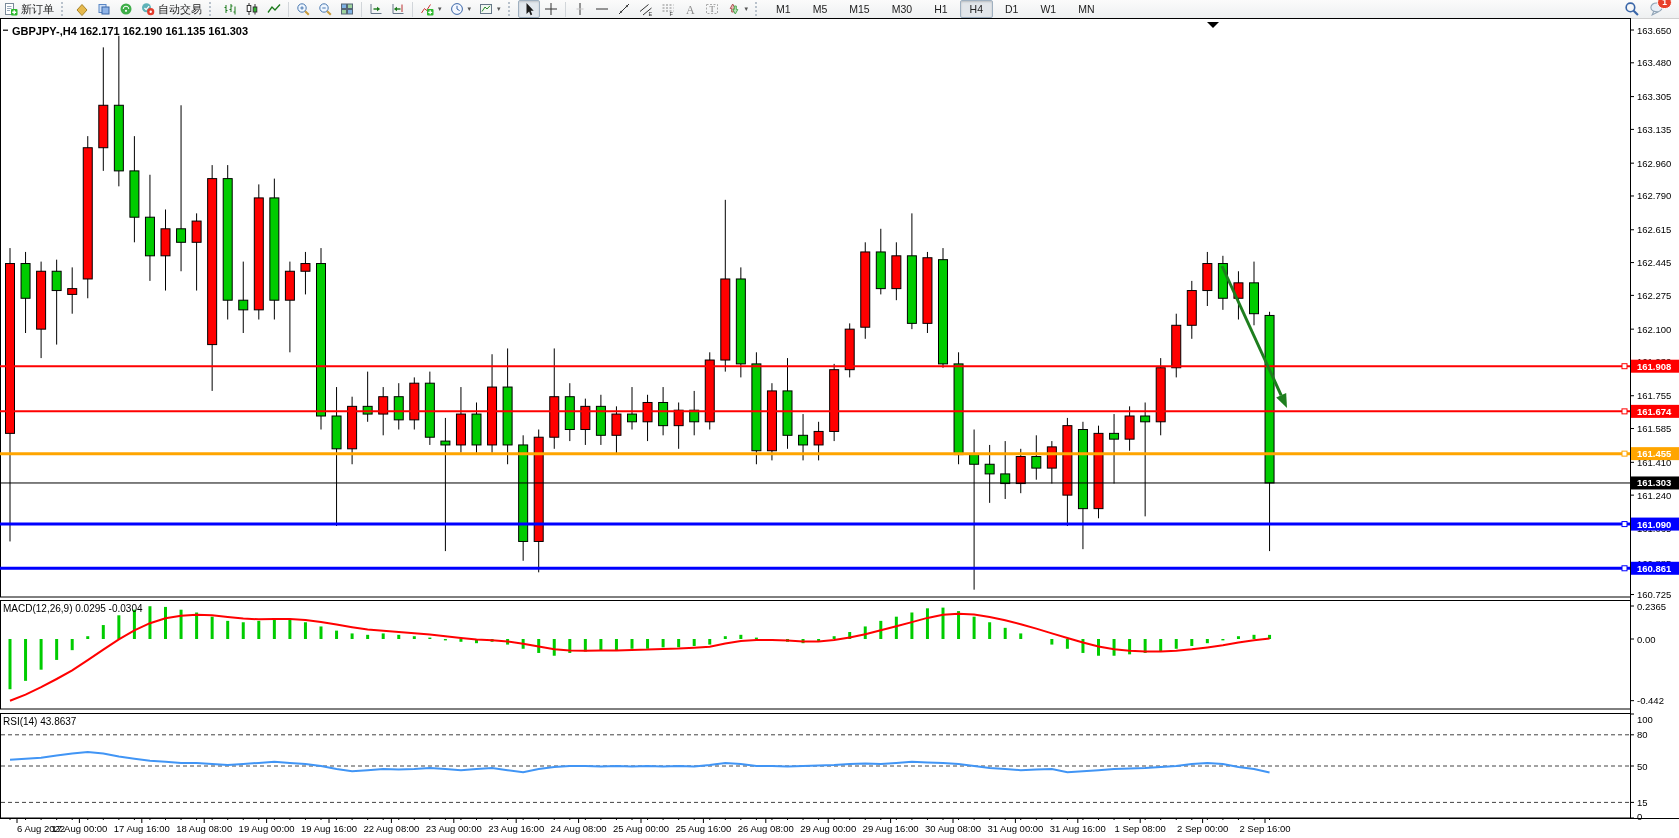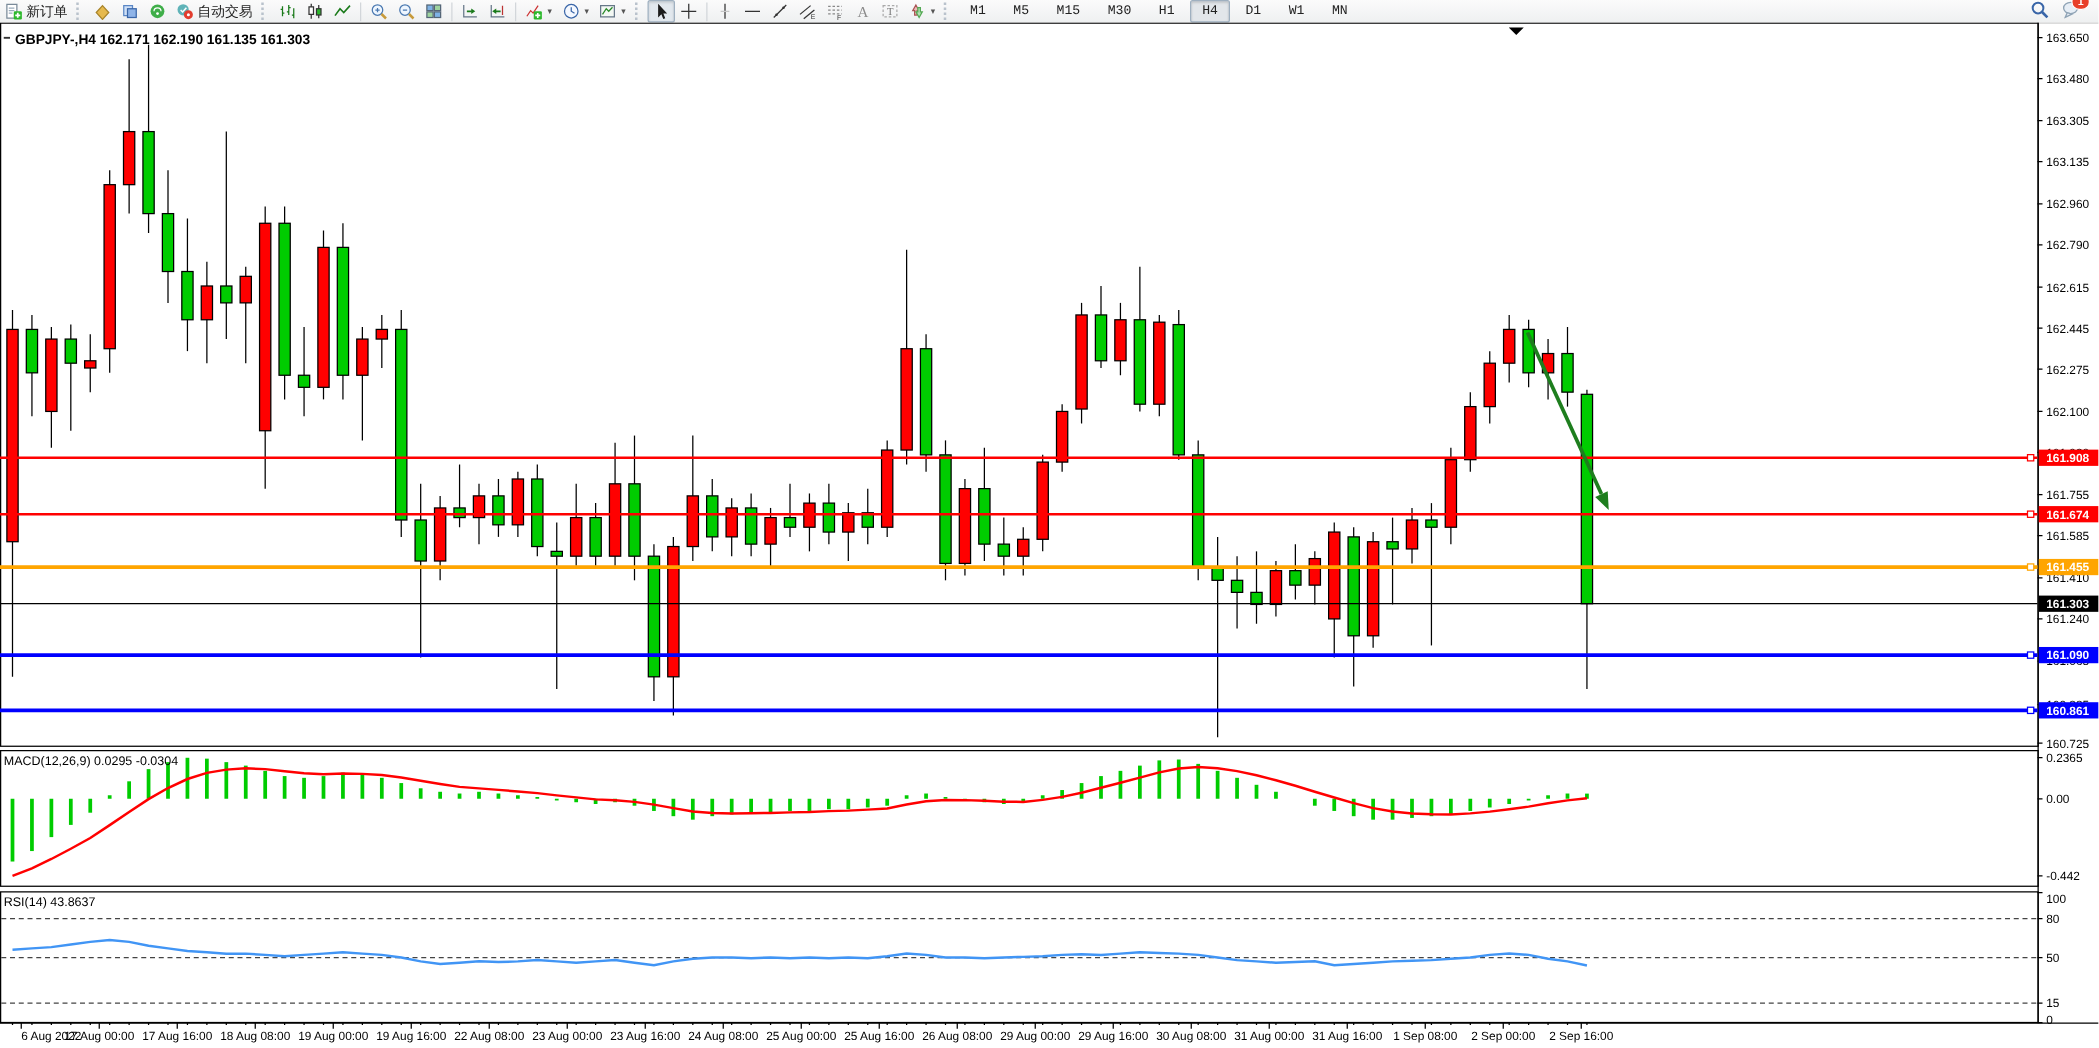--- a/index.html
+++ b/index.html
@@ -261,21 +261,21 @@
           <span>
             <svg width="14" height="14" viewBox="0 0 14 14">
               <path d="M3.2 6.5L5.7 2l2.5 4.5H6.7v3.5H4.7V6.5z" fill="#f0b8b8" stroke="#a55"></path>
               <path d="M10.8 7.5L8.3 12 5.8 7.5h1.5V4h2v3.5z" fill="#b8e2b8" stroke="#5a5"></path>
             </svg>
           </span>
           <span class="caret">▾</span>
         </span>
         <span class="grip"></span>
       </div>
-    <div id="timeframe-bar" style="display:flex;align-items:flex-end;font-family:Liberation Mono, monospace;">
+    <div id="timeframe-bar" style="display:flex;align-items:flex-end;">
         <span class="tf-btn">M1</span>
         <span class="tf-btn">M5</span>
         <span class="tf-btn">M15</span>
         <span class="tf-btn">M30</span>
         <span class="tf-btn">H1</span>
         <span class="tf-btn active">H4</span>
         <span class="tf-btn">D1</span>
         <span class="tf-btn">W1</span>
         <span class="tf-btn">MN</span>
       </div>

